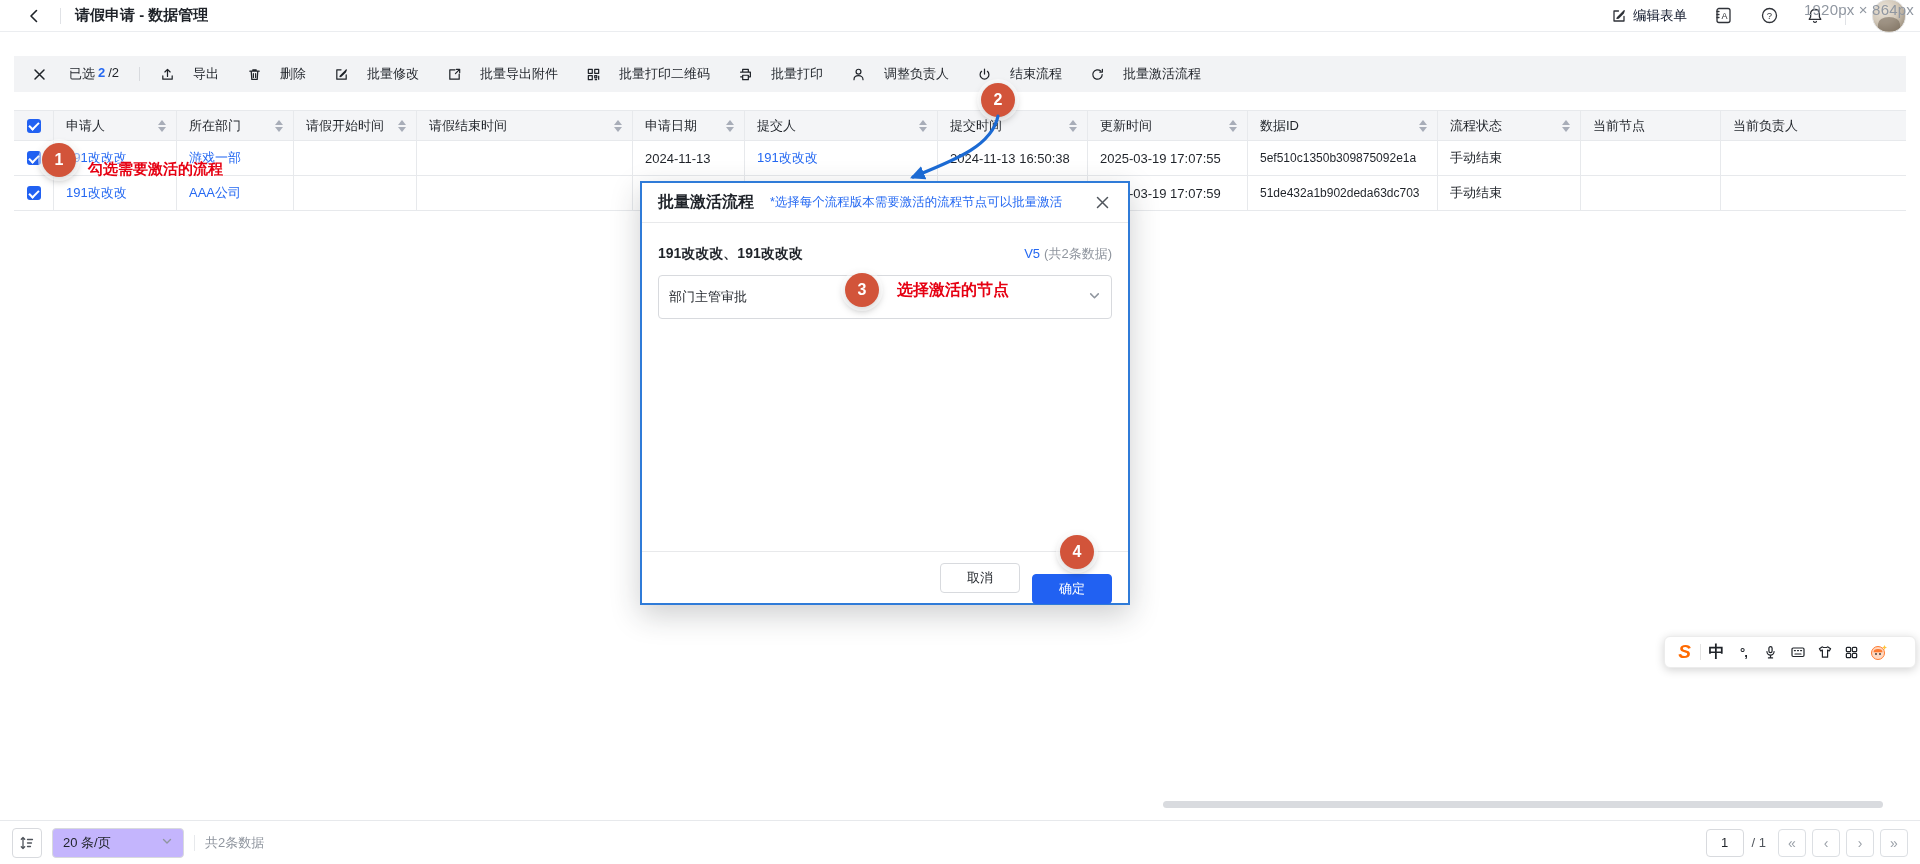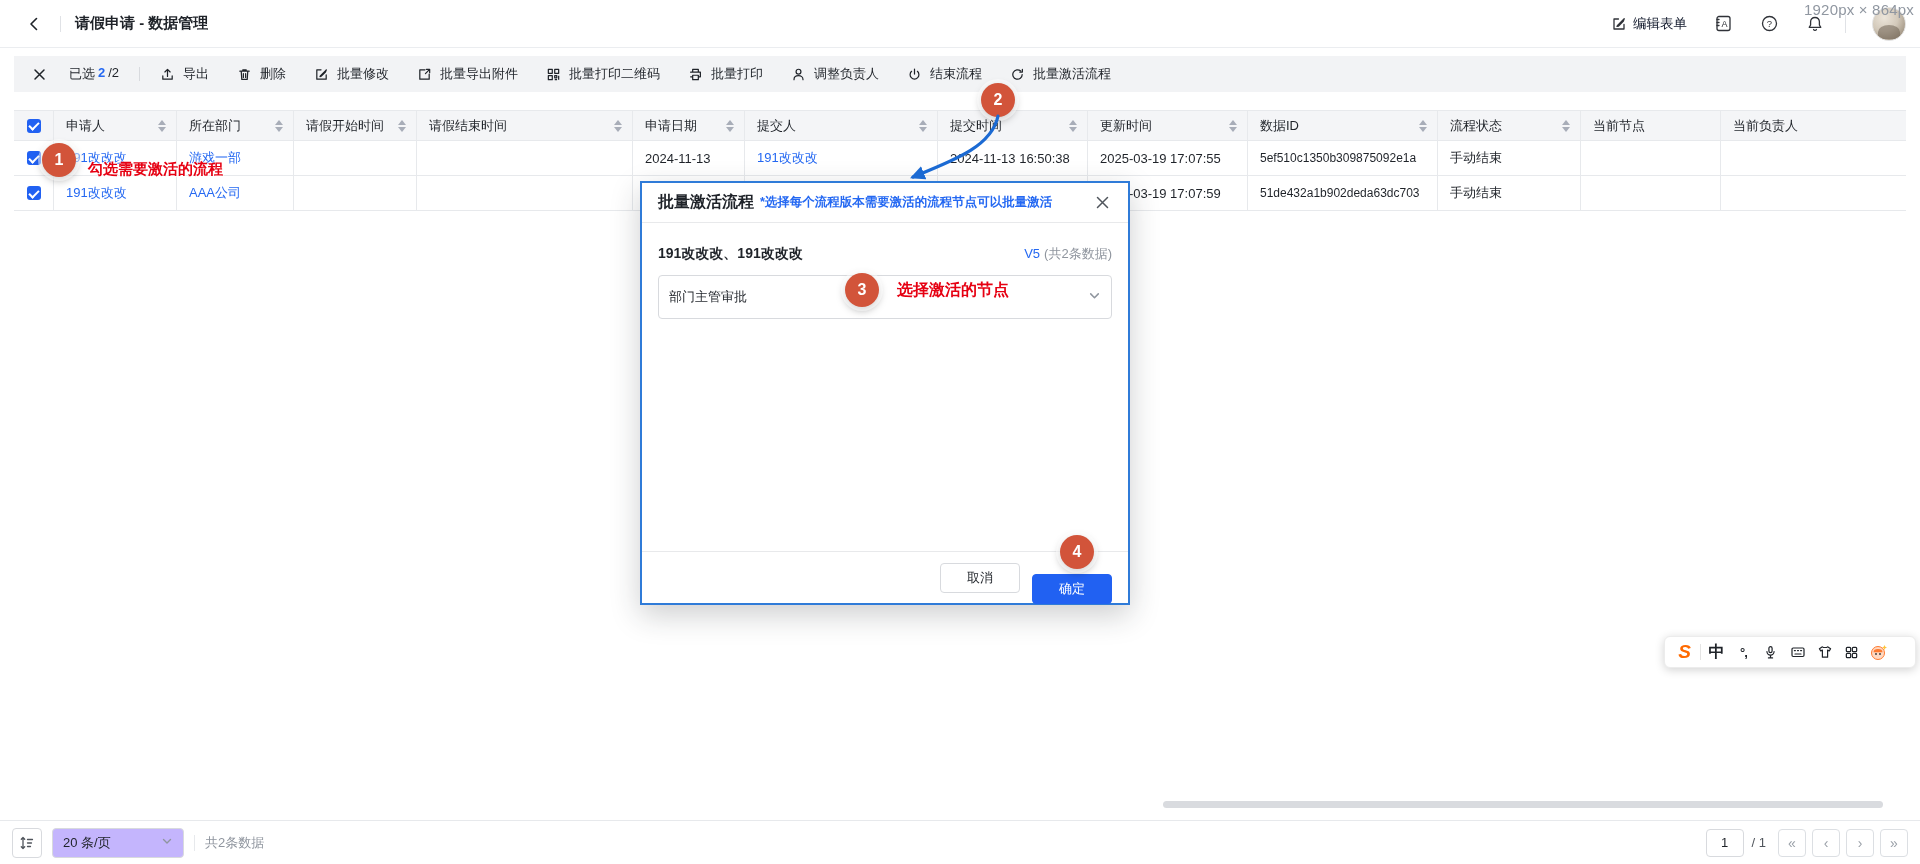--- a/index.html
+++ b/index.html
@@ -1,39 +1,39 @@
 <!DOCTYPE html>
 <html><head>
 <meta charset="utf-8">
 <style>
   * { margin:0; padding:0; box-sizing:border-box; }
   html,body { background:#fff; }
   body { font-family:"Liberation Sans","DejaVu Sans",sans-serif; color:#1f2329; }
   .screen { position:relative; width:1920px; height:864px; overflow:hidden; background:#fff; }
 
   
-  .topbar { position:absolute; left:0; top:0; right:0; height:48px; background:#fff;
+  .topbar { position:absolute; left:0; top:0; right:0; height:32px; background:#fff;
             border-bottom:1px solid #ebedf0; display:flex; align-items:center; justify-content:space-between; padding:0 14px; z-index:5;}
   .tb-left { display:flex; align-items:center; }
   .back { width:24px; height:24px; display:flex; align-items:center; justify-content:center; cursor:pointer; margin-left:8px;}
   .tb-div { width:1px; height:16px; background:#e0e2e6; margin:0 14px; }
   .page-title { font-size:15px; font-weight:600; color:#1f2329; }
   .tb-right { display:flex; align-items:center; gap:26px; }
   .tb-edit { display:flex; align-items:center; gap:6px; font-size:13.5px; color:#0f172a; background:none; border:none; cursor:pointer; font-family:inherit;}
   .tb-ico { width:20px; height:20px; display:flex; align-items:center; justify-content:center; cursor:pointer; color:#2f3238;}
   .tb-sep { width:1px; height:18px; background:#e0e2e6; margin-left:-6px;}
   .avatar { width:34px; height:34px; border-radius:50%; cursor:pointer; overflow:hidden;
             background:radial-gradient(circle at 35% 30%, #ece5da 0%, #d3c9ba 45%, #9a8d7b 85%, #7c7060 100%); border:1px solid #e3e3e3;}
   .avatar::after { content:""; display:block; width:22px; height:14px; margin:17px auto 0; border-radius:50% 50% 0 0; background:#6f6253; opacity:.55;}
   .size-overlay { position:absolute; right:6px; top:1px; font-size:15px; color:#9097a1; z-index:40; letter-spacing:.2px;}
 
   
   .toolbar { position:absolute; left:14px; right:14px; top:56px; height:36px; background:#f2f3f5;
              display:flex; align-items:center; padding:0 18px; gap:28px; font-size:13px; }
-  .tbi { display:flex; align-items:center; gap:8px; background:none; border:none; font-family:inherit;
+  .tbi { display:flex; align-items:center; gap:18px; background:none; border:none; font-family:inherit;
          font-size:13px; color:#1f2329; cursor:pointer; white-space:nowrap;}
   .tbi svg { flex:none; }
   .sel { display:flex; align-items:flex-start; gap:3px; color:#1f2329; margin-left:-6px;}
   .sel b { color:#2468f2; font-weight:700; }
   .vsep { width:1px; height:14px; background:#d8dade; margin:0 -8px; }
 
   
   .tbl { position:absolute; left:14px; right:14px; top:110px; }
   .thead, .trow { display:flex; align-items:stretch; }
   .thead { height:31px; background:#f4f5f7; border-top:1px solid #e7e9ec; border-bottom:1px solid #e7e9ec; }
@@ -72,21 +72,21 @@
                font-size:13px; font-family:inherit; color:#1f2329; outline:none; }
   .pagetotal { font-size:13px; color:#50555c; margin:0 6px 0 2px; }
   .pgbtn { width:28px; height:28px; border:1px solid #dcdfe3; border-radius:4px; background:#fff;
            display:flex; align-items:center; justify-content:center; font-size:14px; color:#9aa0a8; cursor:pointer; font-family:inherit;}
 
   
   .modal { position:absolute; left:640px; top:181px; width:490px; height:424px; background:#fff;
            border:2px solid #2f7bd8; box-shadow:0 10px 28px rgba(31,35,41,.22); z-index:10; }
   .m-head { height:40px; display:flex; align-items:center; padding:0 16px; border-bottom:1px solid #e8e9eb; }
   .m-title { font-size:16px; font-weight:700; color:#1f2329; }
-  .m-sub { font-size:12.5px; color:#2468f2; margin-left:6px;font-weight:bold; }
+  .m-sub { font-size:12.5px; color:#2468f2; margin-left:16px; }
   .m-close { margin-left:auto; width:20px; height:20px; display:flex; align-items:center; justify-content:center;
              cursor:pointer; color:#50555c; }
   .m-group { display:flex; align-items:center; margin:22px 16px 0; }
   .m-group-title { font-size:14px; font-weight:700; color:#1f2329; }
   .m-version { margin-left:auto; font-size:13px; color:#8f959e; }
   .m-version .v { color:#2468f2; margin-right:4px; }
   .m-select { margin:12px 16px 0; height:44px; border:1px solid #d8dade; border-radius:4px;
               display:flex; align-items:center; padding:0 10px; font-size:13px; color:#1f2329; cursor:pointer; position:relative;}
   .m-select .chev { margin-left:auto; color:#8f959e; }
   .m-foot { position:absolute; left:0; right:0; bottom:0; height:52px; border-top:1px solid #e8e9eb;

